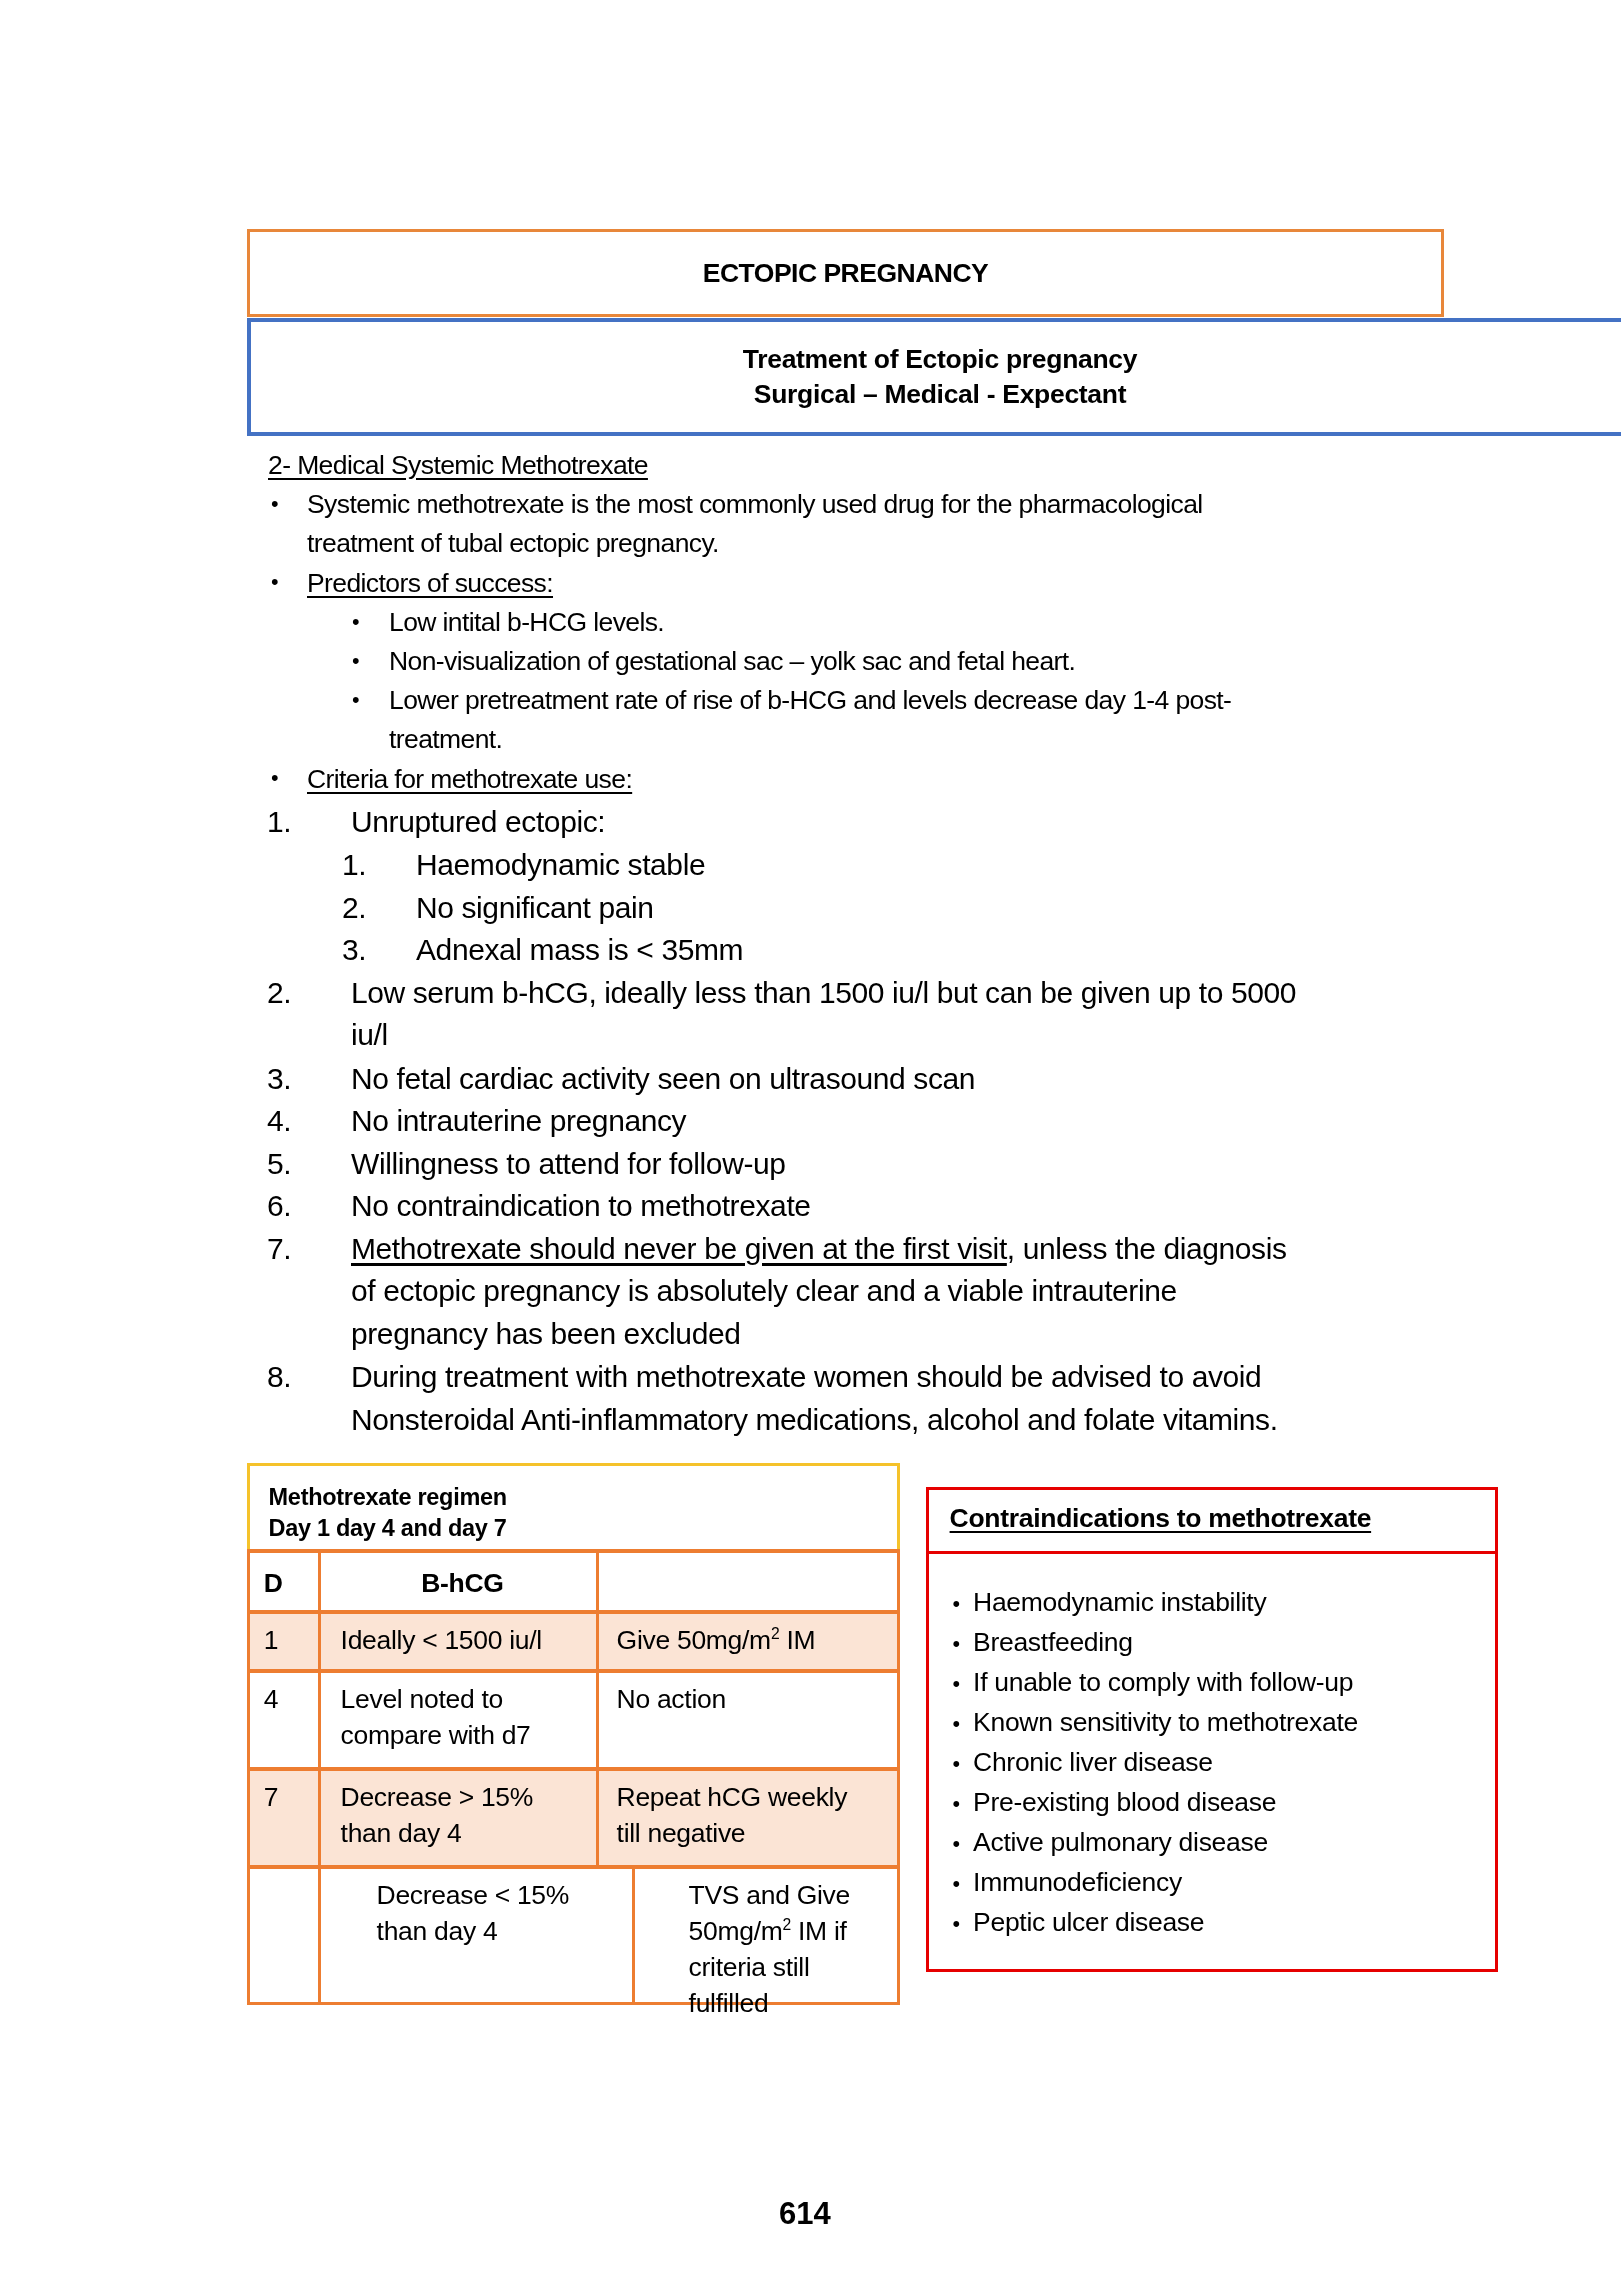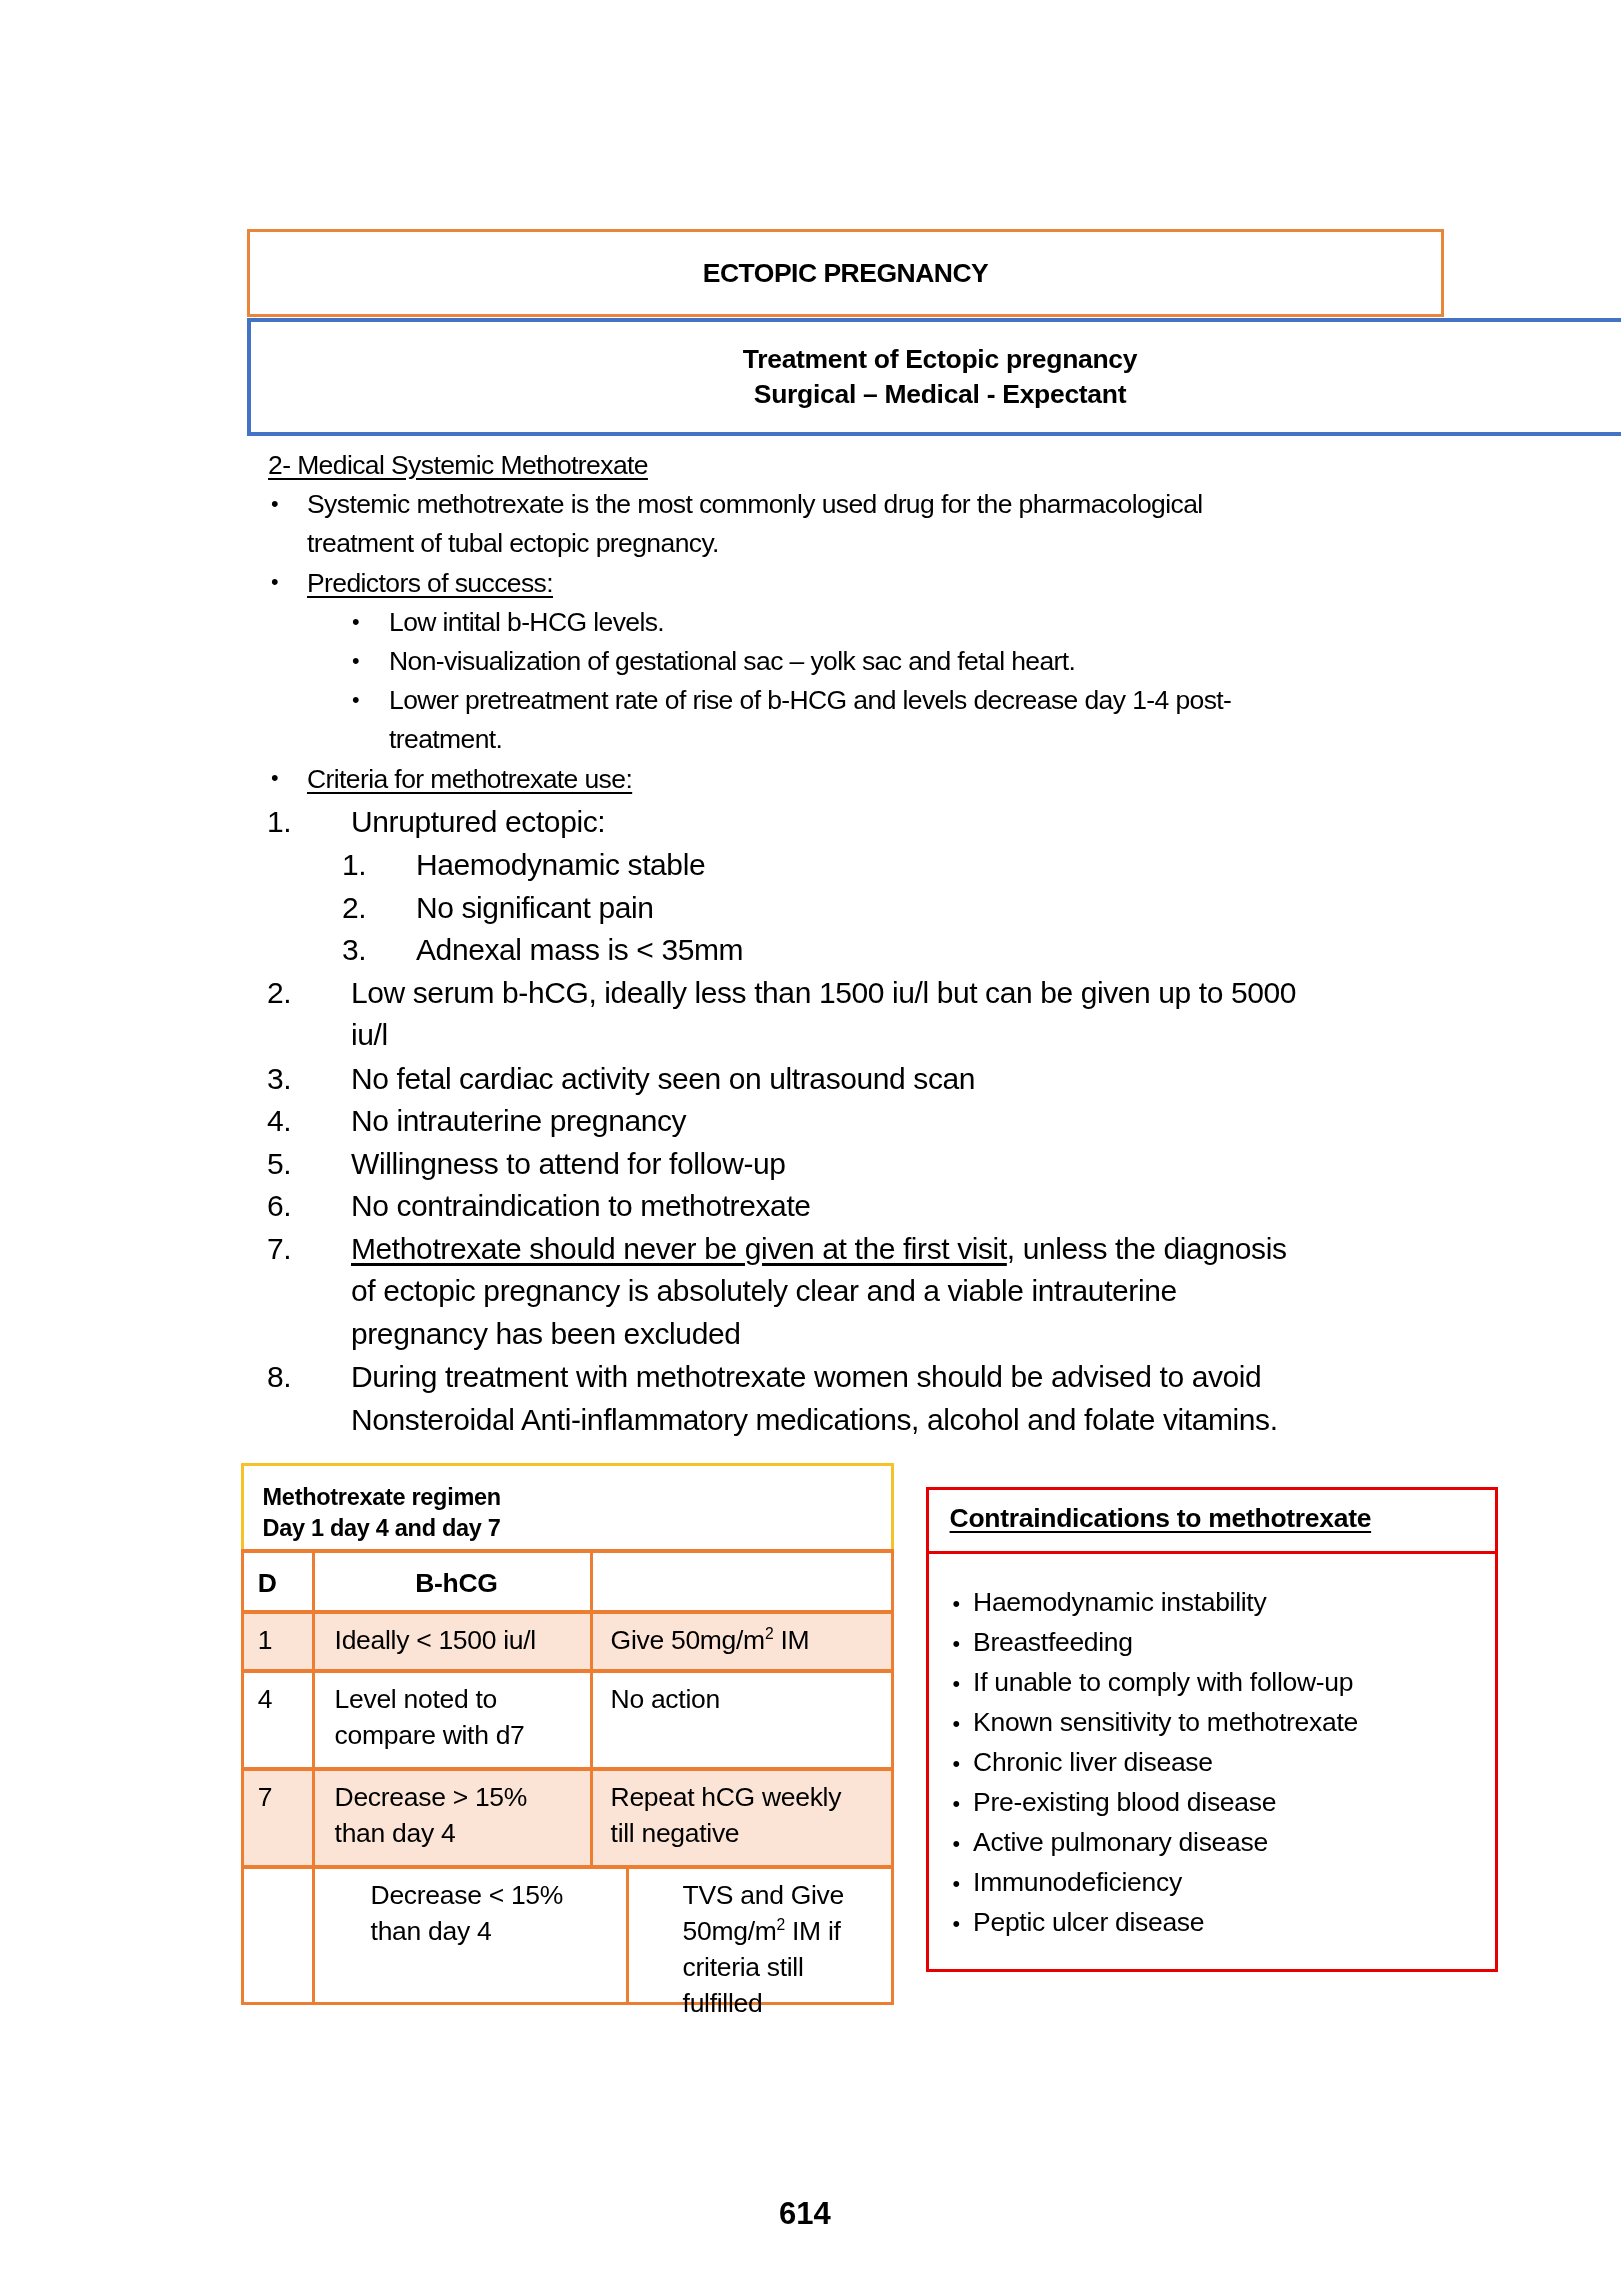--- a/index.html
+++ b/index.html
@@ -10,21 +10,21 @@
   .box-blue { left:247px; top:318px; width:1386px; height:118px; border:4.9px solid #4472c4; box-sizing:border-box; }
   .center-title { position:absolute; left:0; right:0; text-align:center; font-weight:bold; }
   .t1 { top:25.5px; font-size:26.5px; letter-spacing:-0.5px; }
   .t2 { top:19.6px; font-size:26.5px; line-height:35px; letter-spacing:-0.3px; }
   .body-s { font-size:26.5px; letter-spacing:-0.6px; white-space:nowrap; line-height:39px; }
   .body-l { font-size:30px; letter-spacing:-0.4px; white-space:nowrap; line-height:43px; }
   .u { text-decoration:underline; text-underline-offset:3.9px; }
   .bullet { font-size:21.6px; }
 
   
-  .regimen { left:241px; top:1463px; width:550px; height:541px;border-radius:30px; }
+  .regimen { left:247px; top:1463px; width:550px; height:541px;border-radius:30px; }
   .reg-title { position:absolute; left:0; top:0; width:653px; height:90px; border:3.9px solid #f5c22a; border-bottom:none; box-sizing:border-box; }
   .reg-title div { position:absolute; left:18.6px; font-weight:bold; font-size:23.5px; letter-spacing:-0.3px; }
   .reg-grid { position:absolute; left:0; top:86px; width:653px; }
   .reg-row { position:relative; display:flex; border-left:3.9px solid #ed7d31; border-right:3.9px solid #ed7d31; border-top:4.9px solid #ed7d31; box-sizing:border-box; }
   .reg-row:last-child { border-bottom:3.9px solid #ed7d31;gap:36px; }
   .reg-row.shade { background:#fbe4d5; }
   .cell { box-sizing:border-box; padding:7.8px 11.8px 0 11.8px; font-size:26.5px; line-height:36px; letter-spacing:-0.3px; }
   .c1 { width:71px; border-right:3.9px solid #ed7d31; padding-left:13.7px; }
   .c2 { width:278px; border-right:3.9px solid #ed7d31; padding-left:19.6px; }
   .c3 { flex:1; padding-left:17.6px; }

